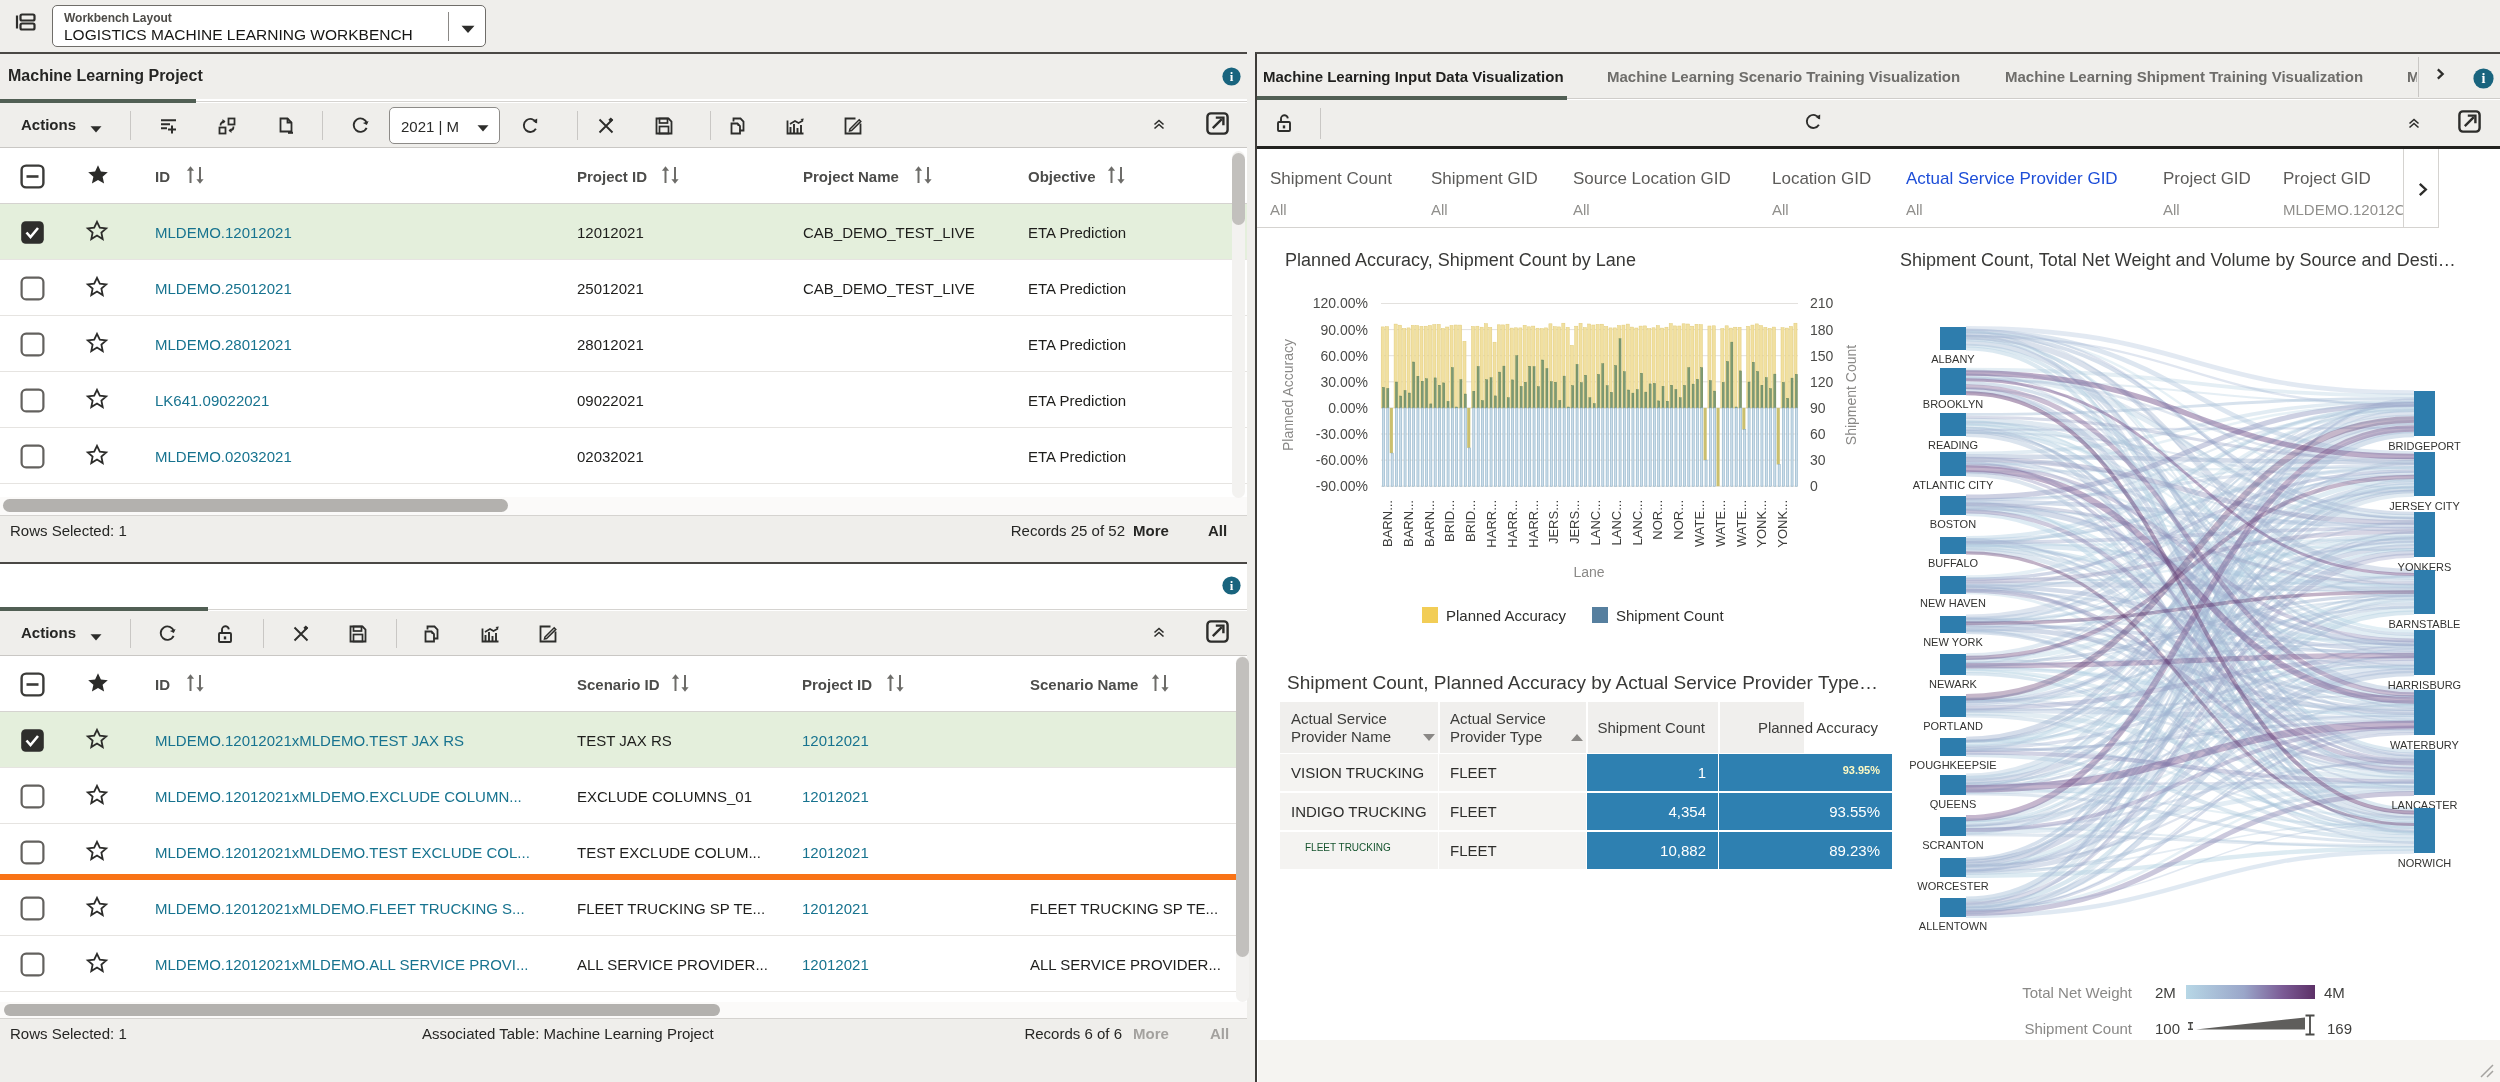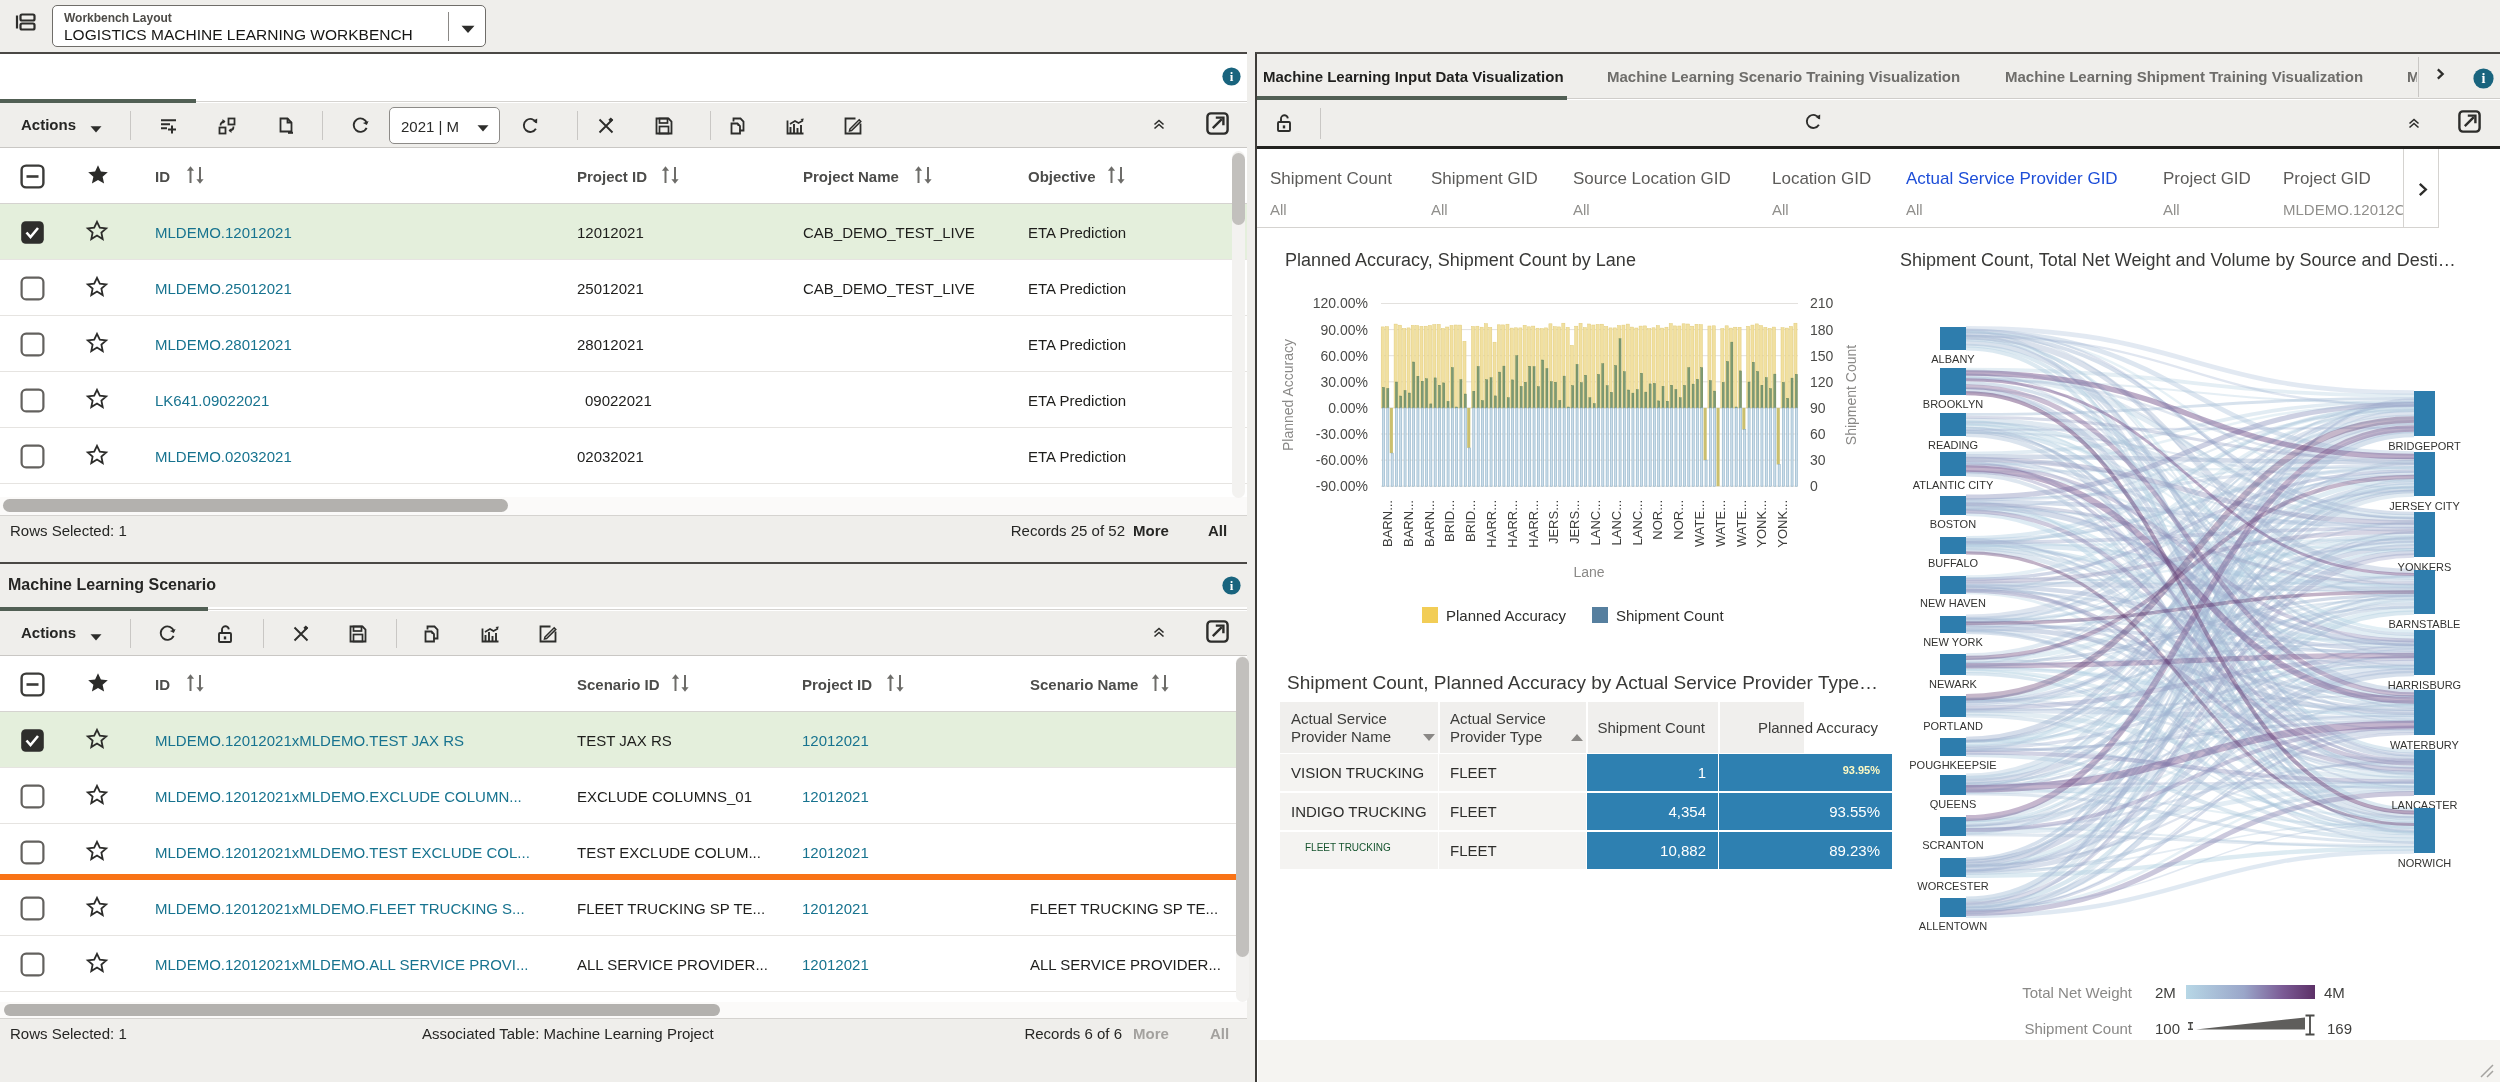--- a/index.html
+++ b/index.html
@@ -7,20 +7,23 @@
     </svg></div>
 <div style="position:absolute;left:52px;top:5px;width:434px;height:42px;background:#fff;border:1.5px solid #6f6d69;border-radius:5px">
     <div style="position:absolute;left:11px;top:5px;font-size:12px;color:#4d4b47;font-weight:700;white-space:nowrap;">Workbench Layout</div>
     <div style="position:absolute;left:11px;top:20px;font-size:15.5px;color:#161614;font-weight:400;white-space:nowrap;">LOGISTICS MACHINE LEARNING WORKBENCH</div>
   </div>
 <div style="position:absolute;left:448px;top:12px;width:1px;height:29px;background:#8b8986"></div>
 <div style="position:absolute;left:460px;top:21px;line-height:0"><svg width="16" height="16" viewBox="0 0 16 16" fill="none">
       <path d="M1.5 4.8h13L8.0 12.0z" fill="#2d2d2b"></path>
     </svg></div>
 <div style="position:absolute;left:0px;top:52px;width:1247px;height:499px;background:#fff;border-top:2px solid #4a4845;border-bottom:2px solid #4a4845">
+    <div style="position:absolute;left:0px;top:0px;width:1247px;height:45px;background:#efeeeb">
+      <div style="position:absolute;left:8px;top:13px;font-size:16px;color:#262624;font-weight:700;white-space:nowrap;">Machine Learning Project</div>
+    </div>
     <svg style="position:absolute;left:1221.5px;top:12.5px" width="19.0" height="19.0" viewBox="0 0 20 20">
       <circle cx="10" cy="10" r="9.6" fill="#19647e"></circle>
       <text x="10" y="14.6" font-family="Liberation Serif,serif" font-size="13.5" font-weight="bold" fill="#fff" text-anchor="middle">i</text>
     </svg>
     <div style="position:absolute;left:0px;top:45px;width:196px;height:4px;background:#515f54"></div>
     <div style="position:absolute;left:196px;top:47px;width:1051px;height:1px;background:#d5d3d0"></div>
     <div style="position:absolute;left:0px;top:49px;width:1247px;height:45px;background:#efeeeb;border-bottom:1px solid #c9c7c4">
       <div style="position:absolute;left:21px;top:13px;font-size:15px;color:#262624;font-weight:700;white-space:nowrap;">Actions</div>
       <div style="position:absolute;left:89px;top:19px;line-height:0"><svg width="14" height="14" viewBox="0 0 14 14" fill="none">
           <path d="M1.5 4.2h11L7.0 10.5z" fill="#2d2d2b"></path>
@@ -167,21 +170,21 @@
       <div style="position:absolute;left:1028px;top:20px;font-size:15px;color:#1e1e1c;font-weight:400;white-space:nowrap;">ETA Prediction</div>
     </div>
     <div style="position:absolute;left:0px;top:318px;width:1247px;height:56px;background:#fff;border-bottom:1px solid #e6e4e1">
       <div style="position:absolute;left:20px;top:16px;line-height:0"><svg width="25" height="25" viewBox="0 0 25 25" fill="none">
           <rect x="1.6" y="1.6" width="21.8" height="21.8" rx="4.5" stroke="#63615e" stroke-width="2.2" fill="#fff"></rect>
         </svg></div>
       <div style="position:absolute;left:85px;top:15px;line-height:0"><svg width="24" height="24" viewBox="0 0 24 24" fill="none">
           <path d="M12 2.8l2.8 5.9 6.4.7-4.8 4.3 1.3 6.4L12 16.6l-5.7 3.5 1.3-6.4-4.8-4.3 6.4-.7z" stroke="#2b2b29" stroke-width="1.8" fill="none"></path>
         </svg></div>
       <div style="position:absolute;left:155px;top:20px;font-size:15px;color:#17738f;font-weight:400;white-space:nowrap;">LK641.09022021</div>
-      <div style="position:absolute;left:577px;top:20px;font-size:15px;color:#1e1e1c;font-weight:400;white-space:nowrap;margin-left:8px;">09022021</div>
+      <div style="position:absolute;left:577px;top:20px;font-size:15px;color:#1e1e1c;font-weight:400;white-space:nowrap;">09022021</div>
       <div style="position:absolute;left:1028px;top:20px;font-size:15px;color:#1e1e1c;font-weight:400;white-space:nowrap;">ETA Prediction</div>
     </div>
     <div style="position:absolute;left:0px;top:374px;width:1247px;height:56px;background:#fff;border-bottom:1px solid #e6e4e1">
       <div style="position:absolute;left:20px;top:16px;line-height:0"><svg width="25" height="25" viewBox="0 0 25 25" fill="none">
           <rect x="1.6" y="1.6" width="21.8" height="21.8" rx="4.5" stroke="#63615e" stroke-width="2.2" fill="#fff"></rect>
         </svg></div>
       <div style="position:absolute;left:85px;top:15px;line-height:0"><svg width="24" height="24" viewBox="0 0 24 24" fill="none">
           <path d="M12 2.8l2.8 5.9 6.4.7-4.8 4.3 1.3 6.4L12 16.6l-5.7 3.5 1.3-6.4-4.8-4.3 6.4-.7z" stroke="#2b2b29" stroke-width="1.8" fill="none"></path>
         </svg></div>
       <div style="position:absolute;left:155px;top:20px;font-size:15px;color:#17738f;font-weight:400;white-space:nowrap;">MLDEMO.02032021</div>
@@ -194,23 +197,20 @@
     <div style="position:absolute;left:0px;top:461px;width:1247px;height:36px;background:#efeeeb;border-top:1px solid #d5d3d0">
       <div style="position:absolute;left:10px;top:6px;font-size:15px;color:#262624;font-weight:400;white-space:nowrap;">Rows Selected: 1</div>
       <div style="position:absolute;right:122px;top:6px;font-size:15px;color:#262624;font-weight:400;white-space:nowrap;margin-left:6px;">Records 25 of 52</div>
       <div style="position:absolute;left:1133px;top:6px;font-size:15px;color:#262624;font-weight:700;white-space:nowrap;">More</div>
       <div style="position:absolute;left:1208px;top:6px;font-size:15px;color:#262624;font-weight:700;white-space:nowrap;">All</div>
     </div>
     <div style="position:absolute;left:1232px;top:97px;width:13px;height:347px;background:#f3f2f0;border-radius:7px"></div>
     <div style="position:absolute;left:1232px;top:99px;width:13px;height:72px;background:#c2c0bd;border-radius:7px"></div>
   </div>
 <div style="position:absolute;left:0px;top:562px;width:1247px;height:487px;background:#fff;border-top:2px solid #4a4845;border-bottom:2px solid #4a4845">
-    <div style="position:absolute;left:0px;top:0px;width:1247px;height:43px;background:#efeeeb">
-      <div style="position:absolute;left:8px;top:12px;font-size:16px;color:#262624;font-weight:700;white-space:nowrap;">Machine Learning Scenario</div>
-    </div>
     <svg style="position:absolute;left:1221.5px;top:11.5px" width="19.0" height="19.0" viewBox="0 0 20 20">
       <circle cx="10" cy="10" r="9.6" fill="#19647e"></circle>
       <text x="10" y="14.6" font-family="Liberation Serif,serif" font-size="13.5" font-weight="bold" fill="#fff" text-anchor="middle">i</text>
     </svg>
     <div style="position:absolute;left:0px;top:43px;width:208px;height:4px;background:#515f54"></div>
     <div style="position:absolute;left:208px;top:45px;width:1039px;height:1px;background:#d5d3d0"></div>
     <div style="position:absolute;left:0px;top:47px;width:1247px;height:45px;background:#efeeeb;border-bottom:1px solid #c9c7c4">
       <div style="position:absolute;left:21px;top:13px;font-size:15px;color:#262624;font-weight:700;white-space:nowrap;">Actions</div>
       <div style="position:absolute;left:89px;top:19px;line-height:0"><svg width="14" height="14" viewBox="0 0 14 14" fill="none">
           <path d="M1.5 4.2h11L7.0 10.5z" fill="#2d2d2b"></path>

